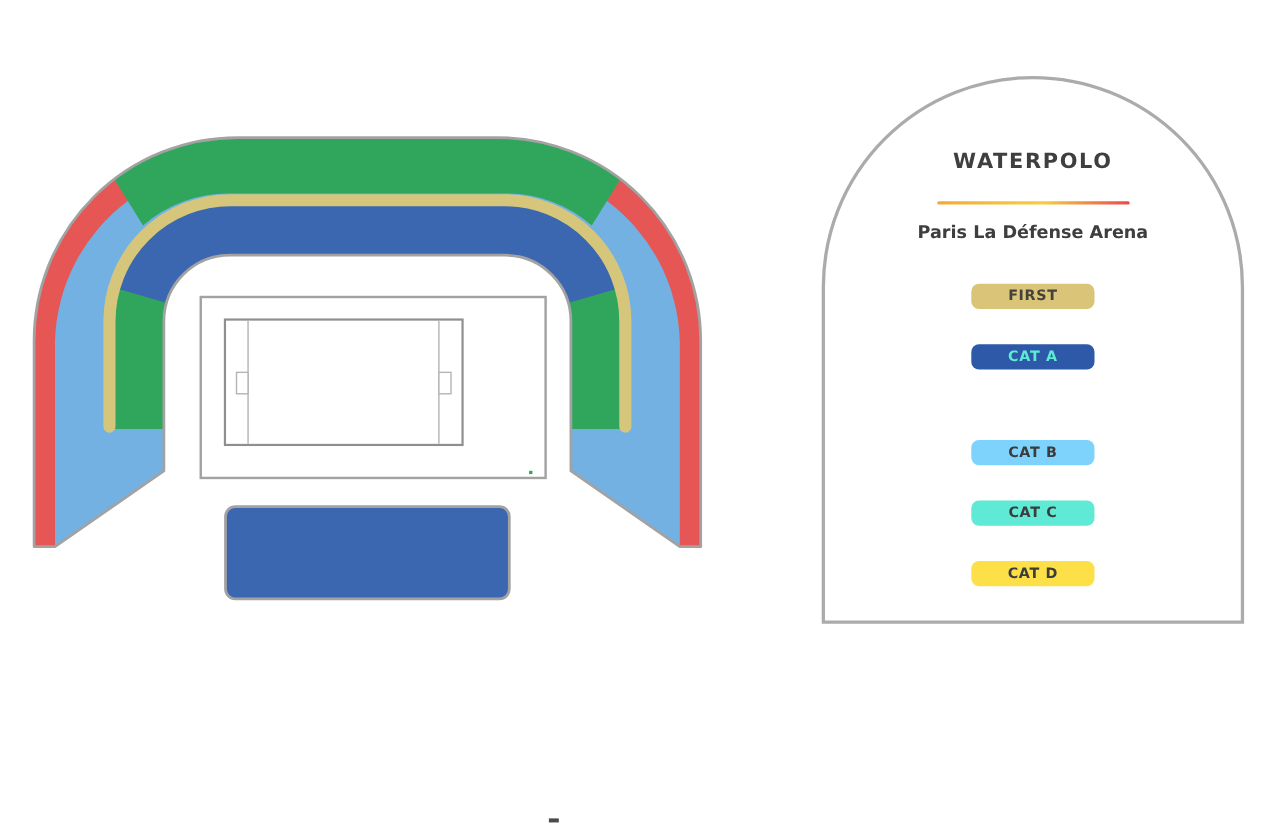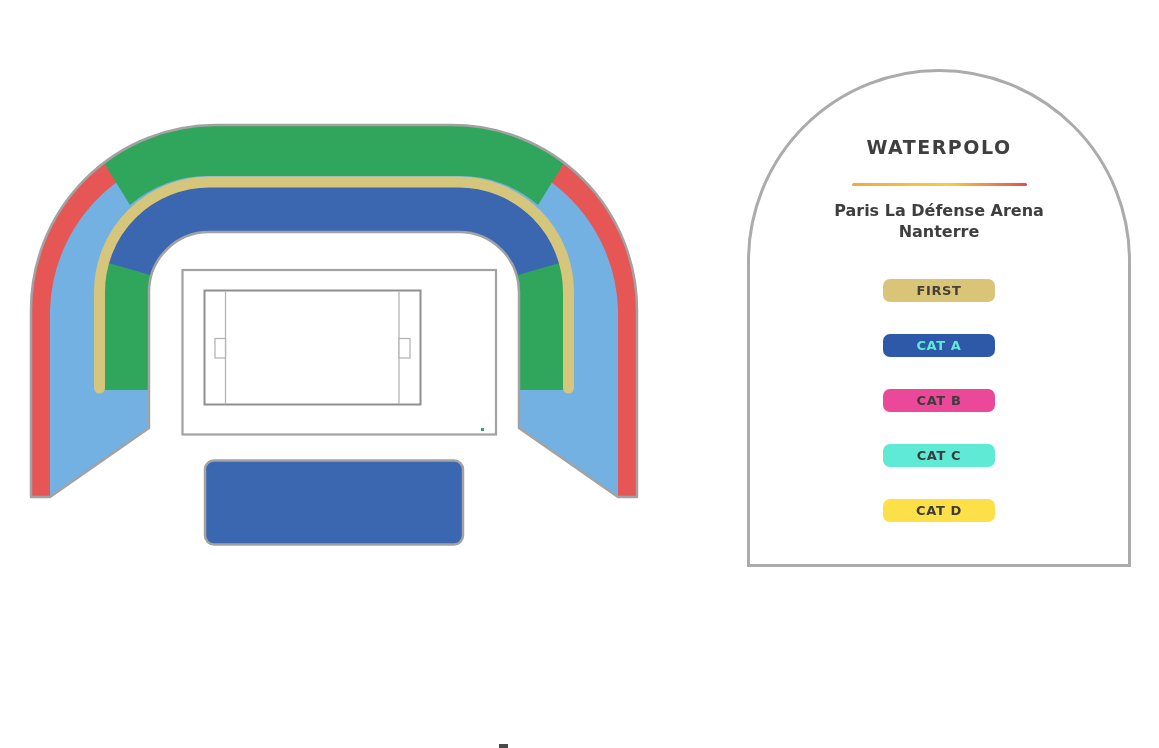--- a/index.html
+++ b/index.html
@@ -121,25 +121,24 @@
     <rect x="481" y="428" width="3" height="3" fill="#2FA65B"></rect>
 
     <rect x="205" y="460.5" width="258" height="84" rx="9" stroke-width="2.5" fill="#3A67B0" stroke="#A2A2A2"></rect>
   </svg>
 
   <div class="legend-card">
     <div class="legend-title">WATERPOLO</div>
     <div class="legend-divider" style="background: linear-gradient(90deg, rgb(242, 169, 59) 0%, rgb(245, 206, 62) 55%, rgb(233, 75, 75) 100%);"></div>
     <div class="legend-venue">
       <div>Paris La Défense Arena</div>
-      <div>Nanterre</div>
     </div>
     <div class="legend-badges">
       <div class="badge" style="background: rgb(217, 196, 119); color: rgb(68, 65, 58);">FIRST</div>
       <div class="badge" style="background: rgb(46, 89, 168); color: #5eead4;">CAT A</div>
-      <div class="badge" style="background: #ec4899; color: rgb(60, 60, 60);">CAT B</div>
+      <div class="badge" style="background: #7dd3fc; color: rgb(60, 60, 60); margin-top: 32px;">CAT B</div>
       <div class="badge" style="background: #5eead4; color: rgb(60, 60, 60);">CAT C</div>
       <div class="badge" style="background: #fde047; color: rgb(60, 60, 60);">CAT D</div>
     </div>
   </div>
 
   <div class="bottom-dash" style="background: rgb(74, 74, 74);"></div>
 </div>
 
 </body></html>

